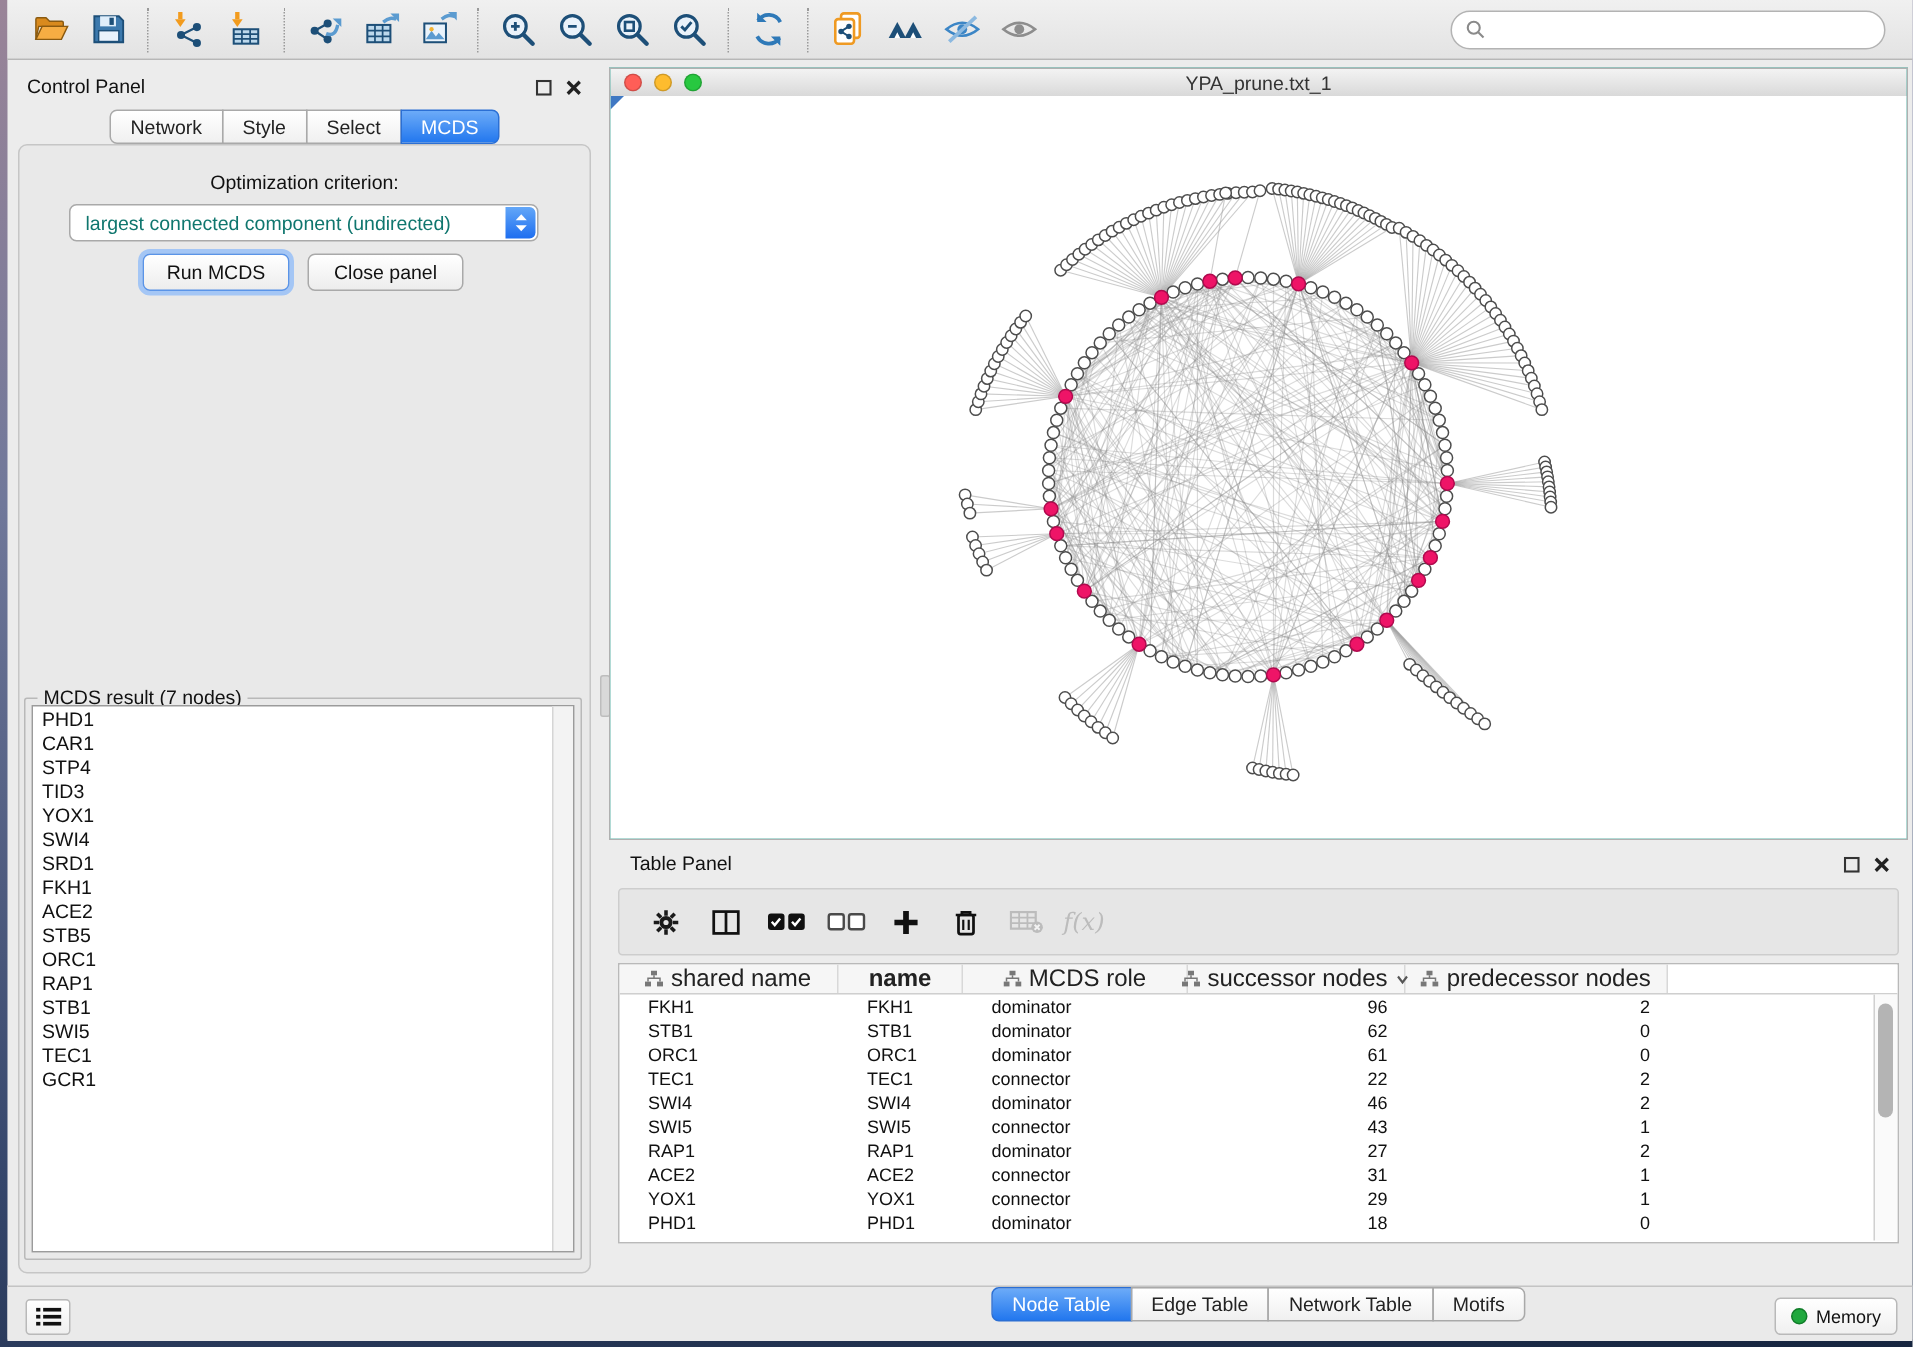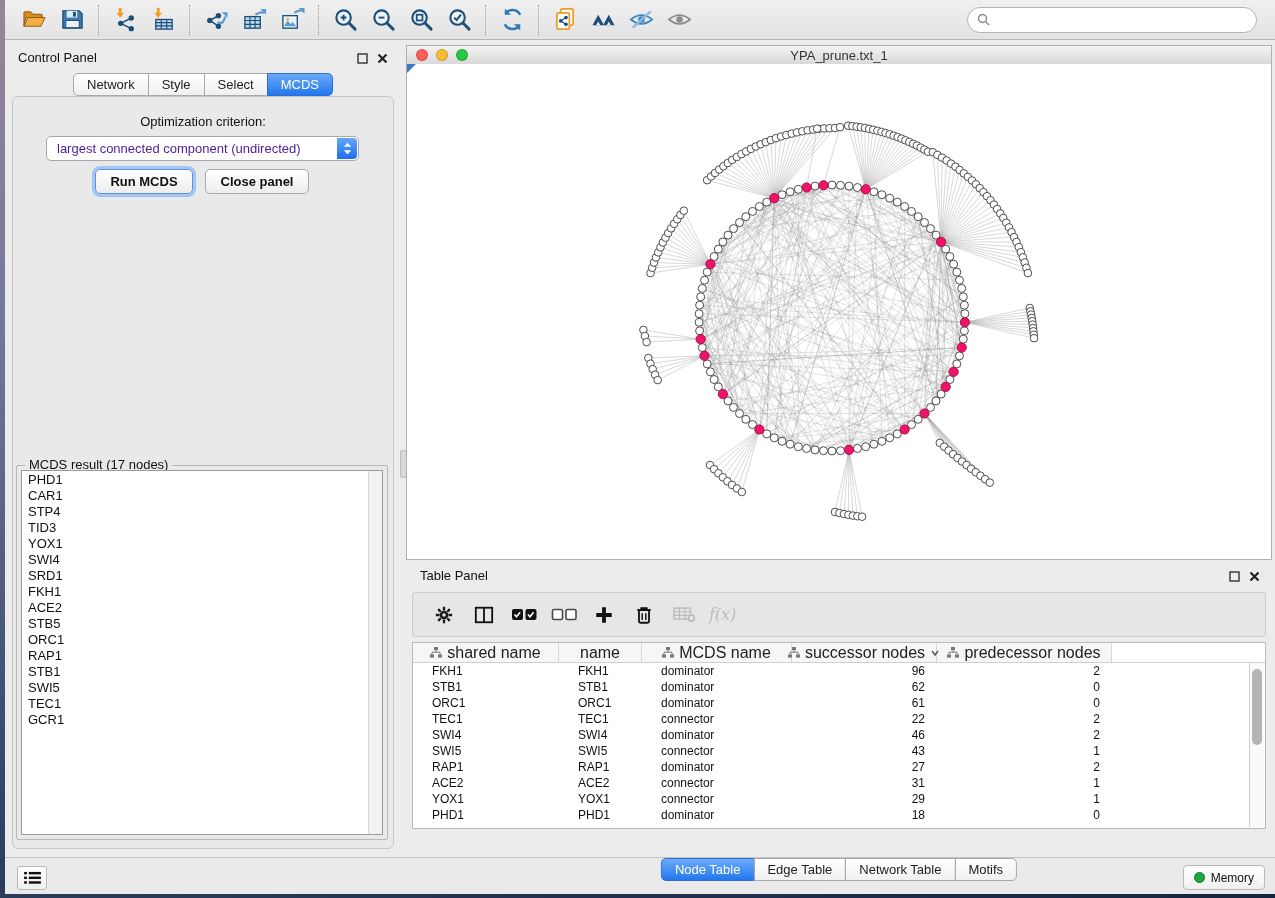--- a/index.html
+++ b/index.html
@@ -29,29 +29,29 @@
   .cp-tabs{top:28px;}
   .tab{background:linear-gradient(#ffffff,#f0f0f0);border:1px solid #a9a9a9;margin-left:-1px;
        padding:3px 13px;font-size:13px;color:#222;white-space:nowrap;}
   .tab:first-child{border-radius:5px 0 0 5px;margin-left:0;}
   .tab:last-child{border-radius:0 5px 5px 0;}
   .tab.active{background:linear-gradient(#6cabf8,#2277ee);border-color:#2b6fd4;color:#fff;}
   .cbox{position:absolute;left:4px;top:51px;width:380px;height:751px;background:#e9e9e9;
         border:1px solid #c6c6c6;border-radius:6px;}
   .optlabel{position:absolute;left:0;right:0;top:17px;text-align:center;font-size:13px;color:#111;}
   .select{position:absolute;left:33px;top:39px;width:313px;height:25px;background:#fff;border:1px solid #a9a9a9;
-          border-radius:5px;box-sizing:border-box;font-size:13px;color:#4c1d95;}
+          border-radius:5px;box-sizing:border-box;font-size:13px;color:#0f766e;}
   .select .val{position:absolute;left:10px;top:4px;white-space:nowrap;}
   .stepper{position:absolute;right:1px;top:1px;bottom:1px;width:20px;border-radius:0 4px 4px 0;
            background:linear-gradient(#63a7f8,#1e6ef0);display:flex;flex-direction:column;
            align-items:center;justify-content:center;color:#fff;}
   .stepper svg{display:block;}
   .btn{position:absolute;height:25px;background:linear-gradient(#ffffff,#ededed);border:1px solid #a9a9a9;
        border-radius:5px;font-size:13px;color:#111;display:flex;align-items:center;justify-content:center;
-       box-sizing:border-box;font-weight:bold;}
+       box-sizing:border-box;}
   .btn-run{left:82px;top:72px;width:98px;box-shadow:0 0 0 3px #a4c6f5;border-color:#5a94e8;}
   .btn-close{left:192px;top:72px;width:104px;}
   .fieldset{position:absolute;left:3px;top:368px;width:370px;height:373px;border:1px solid #b9b9b9;
             border-radius:2px;}
   .legend{position:absolute;left:8px;top:-9px;background:#e9e9e9;padding:0 4px;font-size:13px;color:#111;}
   .listwrap{position:absolute;left:4px;right:4px;top:4px;bottom:4px;background:#fff;border:1px solid #9b9b9b;}
   .mcds-list{position:absolute;left:0;top:1px;right:14px;bottom:0;overflow:hidden;}
   .li{font-size:13px;line-height:16px;padding-left:6px;color:#111;}
   .listscroll{position:absolute;right:0;top:0;bottom:0;width:13px;background:#f3f3f3;border-left:1px solid #d5d5d5;}
 
@@ -316,21 +316,21 @@
               <path d="M0.8 4.8L4.5 0.8 8.2 4.8z" fill="#fff"></path>
             </svg>
           <svg width="9" height="6" viewBox="0 0 9 6" style="margin-top:1px">
               <path d="M0.8 1.2L4.5 5.2 8.2 1.2z" fill="#fff"></path>
             </svg>
         </span>
       </div>
       <div class="btn btn-run">Run MCDS</div>
       <div class="btn btn-close">Close panel</div>
       <div class="fieldset">
-        <span class="legend">MCDS result (17 nodes)</span>
+        <span class="legend">MCDS result (7 nodes)</span>
         <div class="listwrap">
           <div class="mcds-list" id="mcds-list">
               <div class="li">PHD1</div>
               <div class="li">CAR1</div>
               <div class="li">STP4</div>
               <div class="li">TID3</div>
               <div class="li">YOX1</div>
               <div class="li">SWI4</div>
               <div class="li">SRD1</div>
               <div class="li">FKH1</div>
@@ -1147,33 +1147,33 @@
             <span class="ic">
               <svg viewBox="0 0 12 11" width="12" height="11">
                 <rect x="4" y="0" width="4" height="3.2" fill="#787878"></rect>
                 <rect x="0" y="7.4" width="4" height="3.2" fill="#787878"></rect>
                 <rect x="8" y="7.4" width="4" height="3.2" fill="#787878"></rect>
                 <path d="M6 3.2v2M2 7.4V5.2h8v2.2" stroke="#787878" fill="none"></path>
               </svg>
             </span>
             <span class="thl">shared name</span>
           </div>
-          <div class="th" style="width: 83px;">
+          <div class="th" style="width: 83px; font-weight: bold;">
             <span class="thl">name</span>
           </div>
           <div class="th" style="width: 150px;">
             <span class="ic">
               <svg viewBox="0 0 12 11" width="12" height="11">
                 <rect x="4" y="0" width="4" height="3.2" fill="#787878"></rect>
                 <rect x="0" y="7.4" width="4" height="3.2" fill="#787878"></rect>
                 <rect x="8" y="7.4" width="4" height="3.2" fill="#787878"></rect>
                 <path d="M6 3.2v2M2 7.4V5.2h8v2.2" stroke="#787878" fill="none"></path>
               </svg>
             </span>
-            <span class="thl">MCDS name</span>
+            <span class="thl">MCDS role</span>
           </div>
           <div class="th" style="width: 145px;">
             <span class="ic">
               <svg viewBox="0 0 12 11" width="12" height="11">
                 <rect x="4" y="0" width="4" height="3.2" fill="#787878"></rect>
                 <rect x="0" y="7.4" width="4" height="3.2" fill="#787878"></rect>
                 <rect x="8" y="7.4" width="4" height="3.2" fill="#787878"></rect>
                 <path d="M6 3.2v2M2 7.4V5.2h8v2.2" stroke="#787878" fill="none"></path>
               </svg>
             </span>

